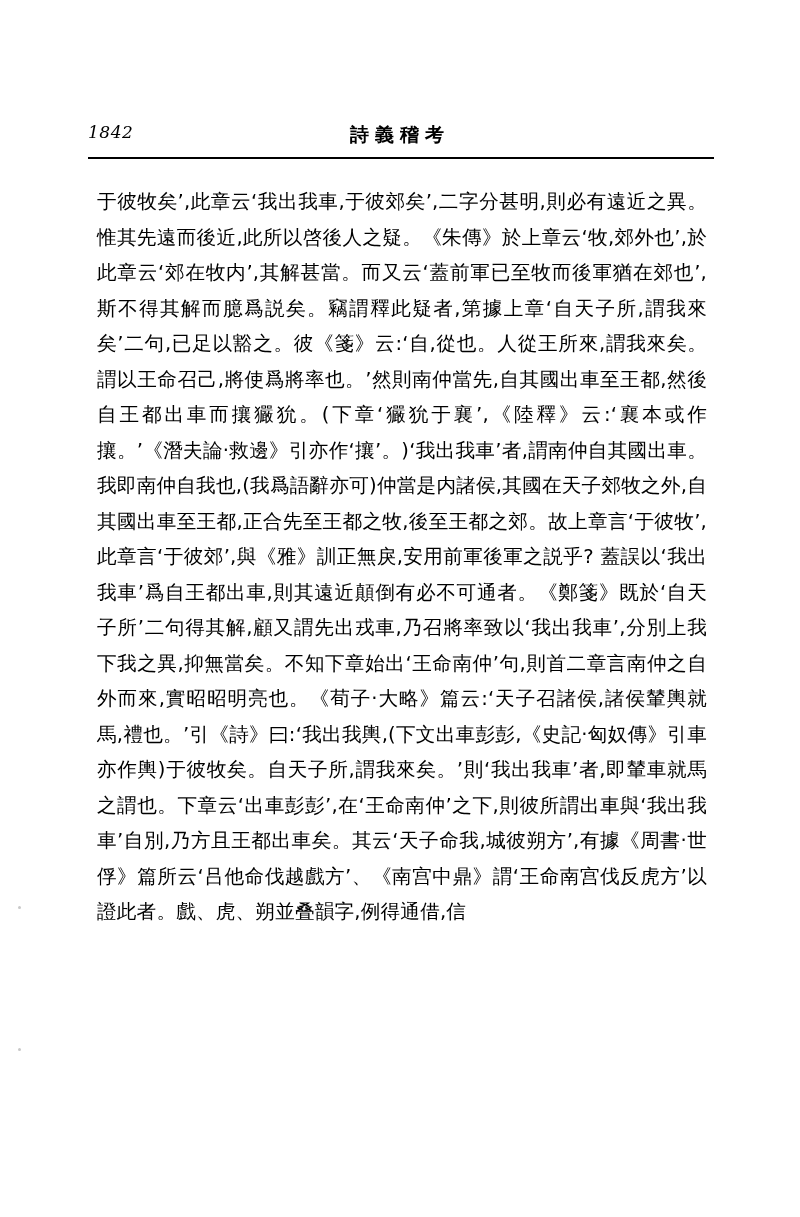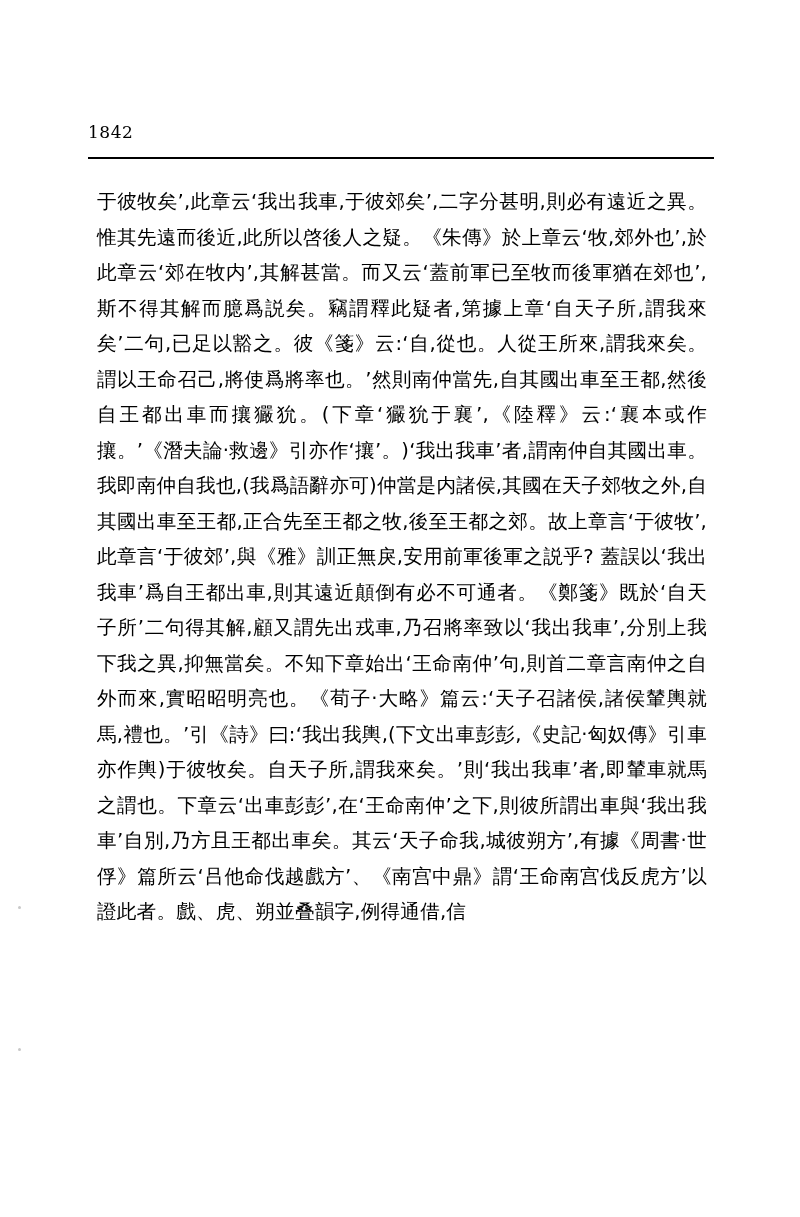--- a/index.html
+++ b/index.html
@@ -30,20 +30,21 @@
     width: 624px;
     height: 30px;
   }
   .header .page-number {
     position: absolute;
     left: 0;
     top: 0;
     font-size: 17px;
     letter-spacing: 0.5px;
     font-family: "DejaVu Serif", "Liberation Serif", serif;
+    font-style: italic;
   }
   .header .running-title {
     position: absolute;
     left: 0;
     right: 0;
     top: 0;
     text-align: center;
     font-size: 19px;
     font-weight: bold;
     letter-spacing: 6px;
@@ -81,20 +82,21 @@
     border-radius: 50%;
   }
 </style>
 </head>
 <body>
 
 <div class="page">
 
   <div class="header">
     <div class="page-number">1842</div>
+    <div class="running-title">詩義稽考</div>
   </div>
 
   <div class="rule"></div>
 
   <div class="body-text">
     <p>于彼牧矣’,此章云‘我出我車,于彼郊矣’,二字分甚明,則必有遠近之異。惟其先遠而後近,此所以啓後人之疑。《朱傳》於上章云‘牧,郊外也’,於此章云‘郊在牧内’,其解甚當。而又云‘蓋前軍已至牧而後軍猶在郊也’,斯不得其解而臆爲説矣。竊謂釋此疑者,第據上章‘自天子所,謂我來矣’二句,已足以豁之。彼《箋》云:‘自,從也。人從王所來,謂我來矣。謂以王命召己,將使爲將率也。’然則南仲當先,自其國出車至王都,然後自王都出車而攘玁狁。(下章‘玁狁于襄’,《陸釋》云:‘襄本或作攘。’《潛夫論·救邊》引亦作‘攘’。)‘我出我車’者,謂南仲自其國出車。我即南仲自我也,(我爲語辭亦可)仲當是内諸侯,其國在天子郊牧之外,自其國出車至王都,正合先至王都之牧,後至王都之郊。故上章言‘于彼牧’,此章言‘于彼郊’,與《雅》訓正無戾,安用前軍後軍之説乎? 蓋誤以‘我出我車’爲自王都出車,則其遠近顛倒有必不可通者。《鄭箋》既於‘自天子所’二句得其解,顧又謂先出戎車,乃召將率致以‘我出我車’,分別上我下我之異,抑無當矣。不知下章始出‘王命南仲’句,則首二章言南仲之自外而來,實昭昭明亮也。《荀子·大略》篇云:‘天子召諸侯,諸侯輦輿就馬,禮也。’引《詩》曰:‘我出我輿,(下文出車彭彭,《史記·匈奴傳》引車亦作輿)于彼牧矣。自天子所,謂我來矣。’則‘我出我車’者,即輦車就馬之謂也。下章云‘出車彭彭’,在‘王命南仲’之下,則彼所謂出車與‘我出我車’自別,乃方且王都出車矣。其云‘天子命我,城彼朔方’,有據《周書·世俘》篇所云‘吕他命伐越戲方’、《南宫中鼎》謂‘王命南宫伐反虎方’以證此者。戲、虎、朔並叠韻字,例得通借,信</p>
   </div>
 
   <div class="edge-mark" style="left:18px; top:906px;"></div>
   <div class="edge-mark" style="left:18px; top:1048px;"></div>

